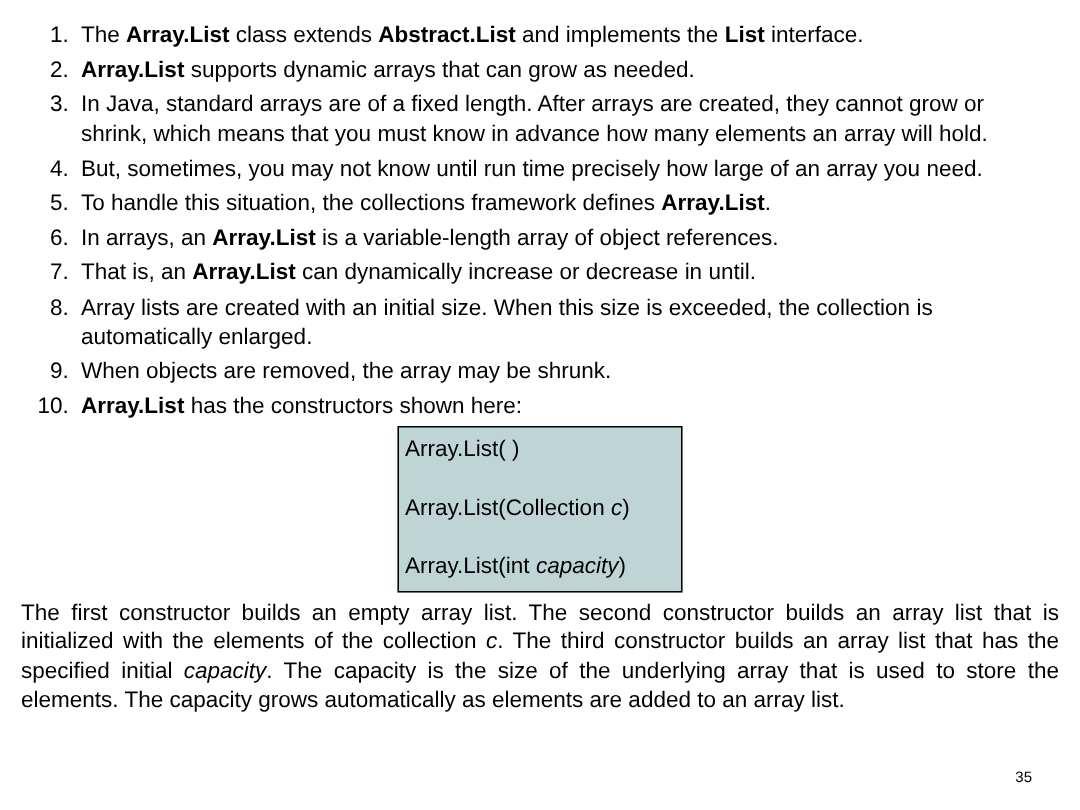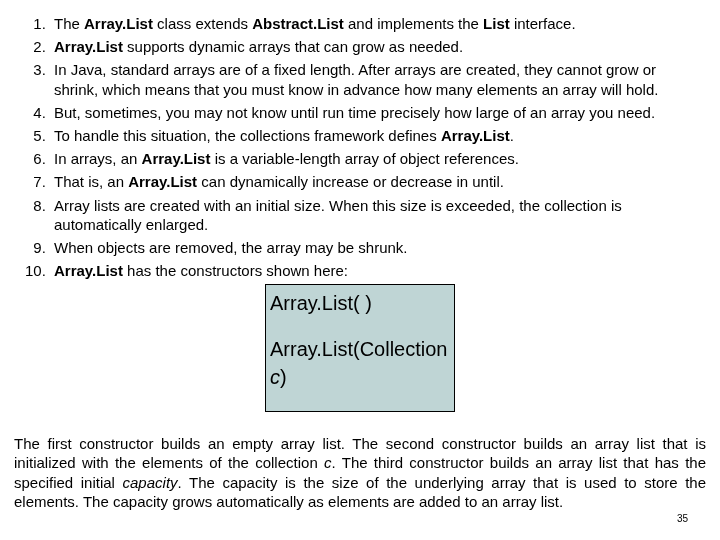--- a/index.html
+++ b/index.html
@@ -20,23 +20,23 @@
   ol li {
     padding-left: 4px;
     margin: 4px;
   }
   .b { font-weight: bold; }
   .i { font-style: italic; }
   .ctor-box {
     background: #bfd5d5;
     border: 1.5px solid #000;
     width: 180px;
-    margin: 2px auto 22px auto;
+    margin: 2px auto 4px auto;
     padding: 2px 4px 4px 4px;
-    font-size: 20px;
+    font-size: 15px;
     line-height: 1.4;
   }
   .ctor-box .row { margin: 2px 0; }
   .gap { height: 14px; }
   .para {
     text-align: justify;
     margin: 2px 0 0 0;
   }
   .pagenum {
     position: absolute;
@@ -73,19 +73,22 @@
   </li>
 </ol>
 
 <div class="ctor-box">
   <div class="row"><span>Array.List( )</span></div>
   <div class="gap"></div>
   <div class="row">
     <span>Array.List(Collection </span><span class="i">c</span><span>)</span>
   </div>
   <div class="gap"></div>
+  <div class="row">
+    <span>Array.List(int </span><span class="i">capacity</span><span>)</span>
+  </div>
 </div>
 
 <p class="para">
   <span>The first constructor builds an empty array list. The second constructor builds an array list that is initialized with the elements of the collection </span><span class="i">c</span><span>. The third constructor builds an array list that has the specified initial </span><span class="i">capacity</span><span>. The capacity is the size of the underlying array that is used to store the elements. The capacity grows automatically as elements are added to an array list.</span>
 </p>
 
 <div class="pagenum">35</div>
 
 </body></html>

